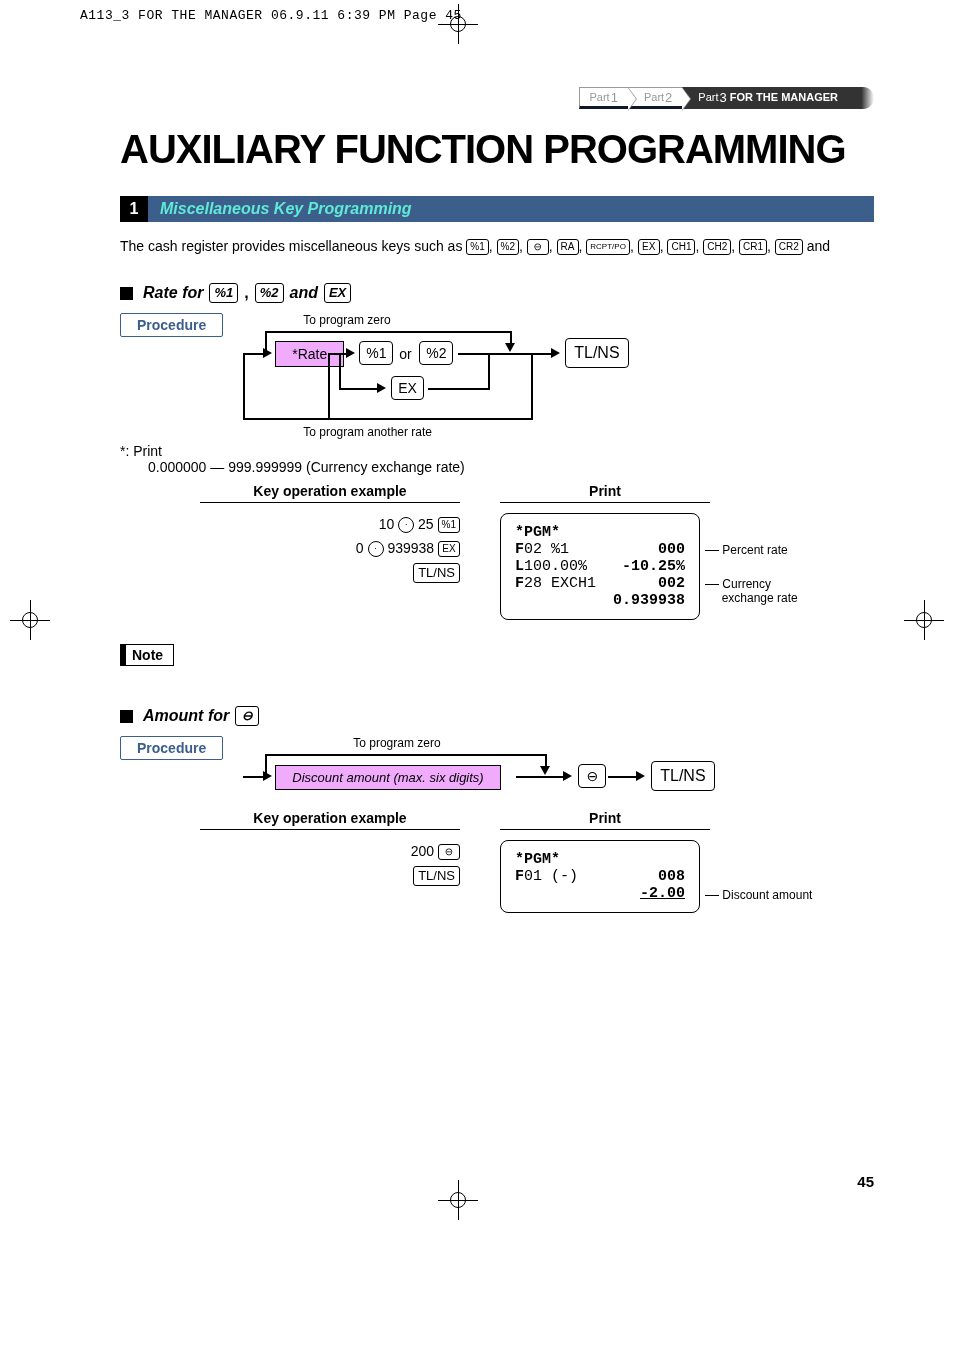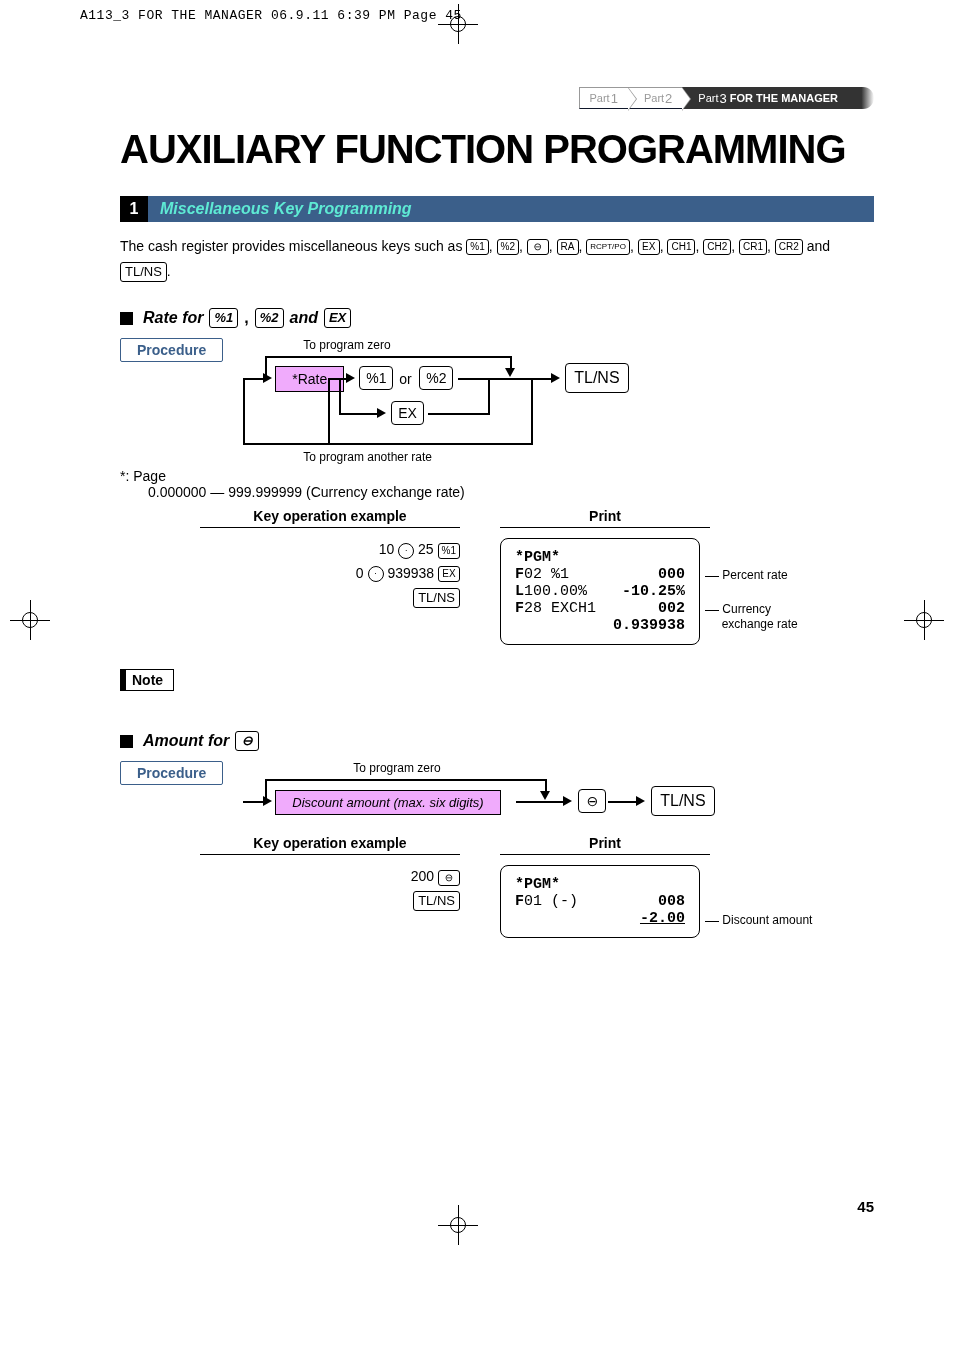--- a/index.html
+++ b/index.html
@@ -29,21 +29,21 @@
     height: 22px;
     font-size: 11px;
   }
   .bc-seg {
     position: relative;
     display: flex;
     align-items: center;
     padding: 0 10px 0 16px;
     background: #fff;
     border-top: 1px solid #999;
-    border-bottom: 1px solid #0f172a;
+    border-bottom: 3px solid #0f172a;
     color: #999;
   }
   .bc-seg:first-child { border-left: 1px solid #999; padding-left:10px;}
   .bc-seg.dark {
     background: #333;
     color: #fff;
     border-color: #333;
     padding-right: 18px;
   }
   .bc-seg .partnum { font-size: 13px; margin-left: 1px; }
@@ -376,23 +376,20 @@
     <span class="keybox">⊖</span>,
     <span class="keybox">RA</span>,
     <span class="keybox" style="font-size:8px;">RCPT/PO</span>,
     <span class="keybox">EX</span>,
     <span class="keybox">CH1</span>,
     <span class="keybox">CH2</span>,
     <span class="keybox">CR1</span>,
     <span class="keybox">CR2</span>
     <span> and</span>
   </div>
-  <div class="body-text">
-    <span class="keybox big">TL/NS</span><span>.</span>
-  </div>
 
   <div class="subhead">
     <span class="sq"></span>
     <span>Rate for </span>
     <span class="keybox big">%1</span>
       <span style="font-style:normal;">, </span>
     <span class="keybox big">%2</span>
     <span> and </span>
     <span class="keybox big">EX</span>
   </div>
@@ -428,21 +425,21 @@
       <div class="abs flow-vline" style="left:245px;top:40px;height:37px;"></div>
 
       <div class="abs flow-vline" style="left:85px;top:40px;height:65px;"></div>
       <div class="abs flow-line" style="left:0px;top:105px;width:288px;"></div>
       <div class="abs flow-vline" style="left:288px;top:40px;height:67px;"></div>
       <div class="abs flow-vline" style="left:0px;top:40px;height:67px;"></div>
       <div class="abs small-label" style="left:60px;top:112px;">To program another rate</div>
     </div>
   </div>
 
-  <div style="font-size:14px;margin-top:10px;">*:  Page</div>
+  <div style="font-size:14px;margin-top:10px;">*:  Print</div>
   <div style="font-size:14px;margin-left:28px;">0.000000 — 999.999999 (Currency exchange rate)</div>
 
   <div class="columns" style="margin-left:80px;">
     <div class="col-left" style="max-width:260px;">
       <div class="col-header">Key operation example</div>
       <div class="keyop">
         <span>10 </span><span class="keybox circle">·</span><span> 25 </span><span class="keybox">%1</span>
       </div>
       <div class="keyop">
         <span>0 </span><span class="keybox circle">·</span><span> 939938 </span><span class="keybox">EX</span>

